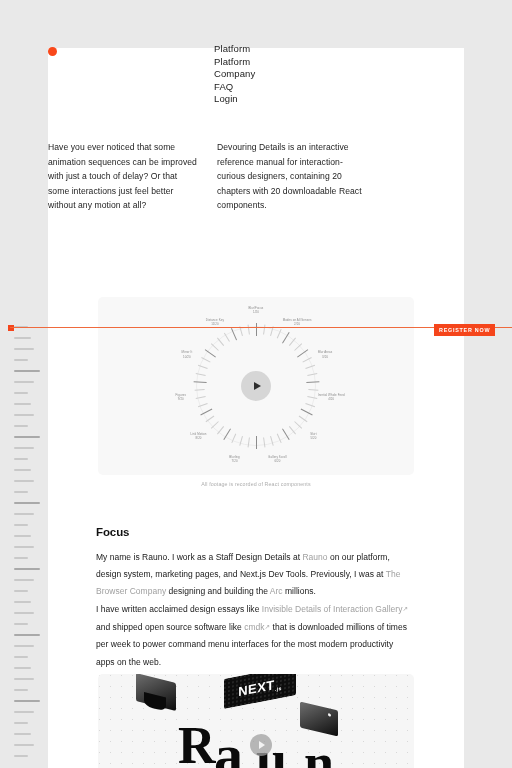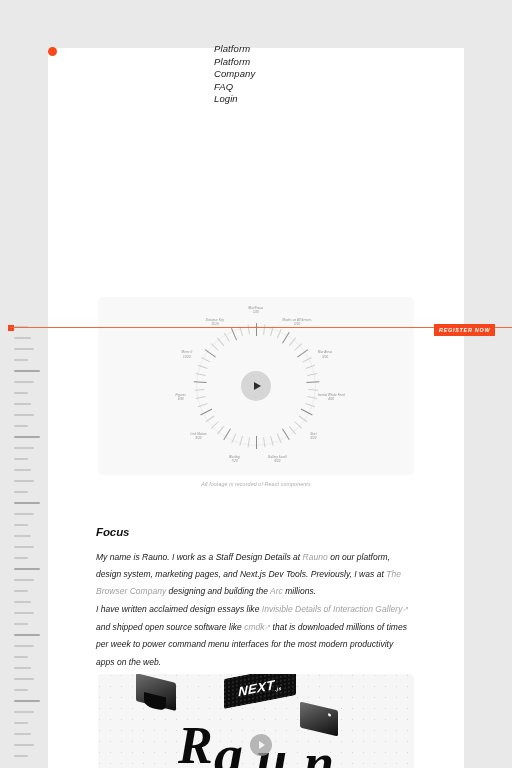--- a/index.html
+++ b/index.html
@@ -2,21 +2,21 @@
 <html><head>
 <meta charset="utf-8">
 <style>
   * { box-sizing: border-box; margin: 0; padding: 0; }
   html, body {
     width: 512px; height: 768px;
     background: #e9e9e9;
     font-family: "Liberation Sans", sans-serif;
     overflow: hidden;
   }
-  #stage { position: relative; width: 416px; height: 768px; font-style: italic; }
+  #stage { position: relative; width: 416px; height: 768px; }
 
   
   .ruler { position: absolute; left: 0; top: 316px; width: 48px; height: 452px; }
   .ruler-tick {
     position: absolute; left: 14px; height: 2px;
     background: #c9c9c9; border-radius: 1px;
   }
   .ruler-tick.major { background: #a9a9a9; }
   .ruler-marker {
     position: absolute; left: 8px; top: 9px;
@@ -218,20 +218,22 @@
     <nav class="nav">
       <a>Platform</a>
       <a>Platform</a>
       <a>Company</a>
       <a>FAQ</a>
       <a>Login</a>
     </nav>
   </div>
 
   <div class="intro">
+    <p>Have you ever noticed that some animation sequences can be improved with just a touch of delay? Or that some interactions just feel better without any motion at all?</p>
+    <p>Devouring Details is an interactive reference manual for interaction-curious designers, containing 20 chapters with 20 downloadable React components.</p>
   </div>
 
   <div class="video-card">
     <div class="radial">
       <div class="radial-ring"></div>
       <div class="play-button">
         <div class="play-glyph"></div>
       </div>
     <div class="spoke lit" style="transform: rotate(180deg);">
           <i></i>

